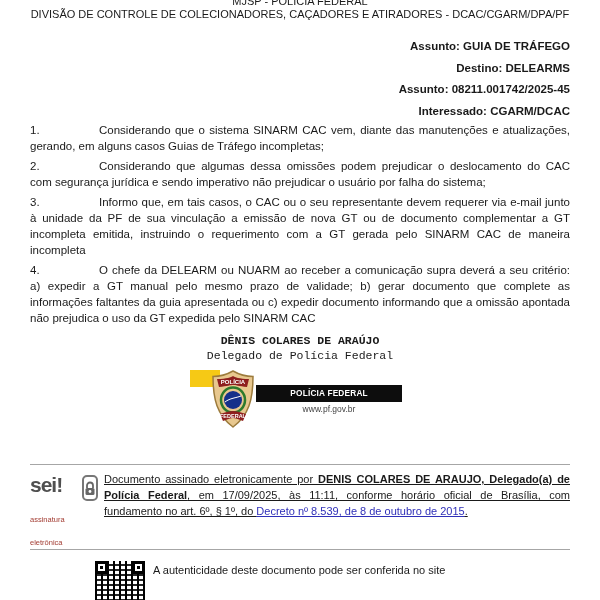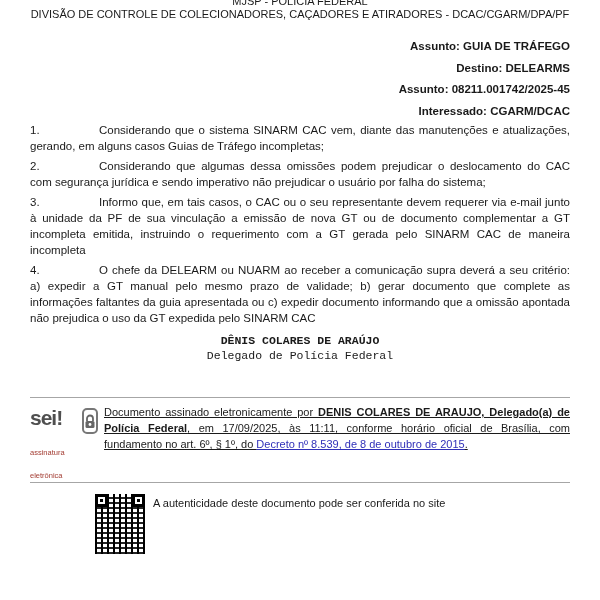--- a/index.html
+++ b/index.html
@@ -84,20 +84,35 @@
     <p class="para"><span class="num">2.</span><span>Considerando que algumas dessa omissões podem prejudicar o deslocamento do CAC com segurança jurídica e sendo imperativo não prejudicar o usuário por falha do sistema;</span></p>
     <p class="para"><span class="num">3.</span><span>Informo que, em tais casos, o CAC ou o seu representante devem requerer via e-mail junto à unidade da PF de sua vinculação a emissão de nova GT ou de documento complementar a GT incompleta emitida, instruindo o requerimento com a GT gerada pelo SINARM CAC de maneira incompleta</span></p>
     <p class="para"><span class="num">4.</span><span>O chefe da DELEARM ou NUARM ao receber a comunicação supra deverá a seu critério: a) expedir a GT manual pelo mesmo prazo de validade; b) gerar documento que complete as informações faltantes da guia apresentada ou c) expedir documento informando que a omissão apontada não prejudica o uso da GT expedida pelo SINARM CAC</span></p>
   </div>
 
   <div class="sig">
     <div class="sig-name">DÊNIS COLARES DE ARAÚJO</div>
     <div>Delegado de Polícia Federal</div>
   </div>
 
+  <div class="banner">
+    <div class="banner-yellow"></div>
+    <div class="banner-black"><span>POLÍCIA FEDERAL</span></div>
+    <div class="banner-www">www.pf.gov.br</div>
+    <svg class="badge" width="46" height="58" viewBox="0 0 46 58">
+      <path d="M23 1 C30 5 38 6.5 43 6.5 C43 29 39 45 23 57 C7 45 3 29 3 6.5 C8 6.5 16 5 23 1 Z" fill="#e8c88f" stroke="#9c7b3c" stroke-width="1.5"></path>
+      <path d="M7 9 C17 9 21 7 23 6 C25 7 29 9 39 9 L37 17 C29 16 25 15 23 15 C21 15 17 16 9 17 Z" fill="#8e1f1f"></path>
+      <text x="23" y="13.5" font-size="6" font-weight="bold" fill="#fff" text-anchor="middle" font-family="Liberation Sans, sans-serif">POLÍCIA</text>
+      <ellipse cx="23" cy="30" rx="12" ry="12.5" fill="none" stroke="#2d7a2d" stroke-width="2.5"></ellipse>
+      <circle cx="23" cy="30" r="9" fill="#15308a"></circle>
+      <path d="M15 32 C20 28 26 28 31 26" stroke="#fff" stroke-width="1" fill="none"></path>
+      <path d="M10 44 C16 42 20 41 23 41 C26 41 30 42 36 44 L33 51 C28 49 25 48 23 48 C21 48 18 49 13 51 Z" fill="#8e1f1f"></path>
+      <text x="23" y="47.5" font-size="5.5" font-weight="bold" fill="#fff" text-anchor="middle" font-family="Liberation Sans, sans-serif">FEDERAL</text>
+    </svg>
+  </div>
 
   <hr class="rule rule1">
 
   <div class="sei-row">
     <div class="sei-box">
       <div class="sei-top">
         <span class="sei-word">sei!</span>
         <span class="lockbox">
           <svg width="12" height="15" viewBox="0 0 12 15">
             <path d="M3 7 V4.5 a3 3 0 0 1 6 0 V7" fill="none" stroke="#666" stroke-width="1.8"></path>

